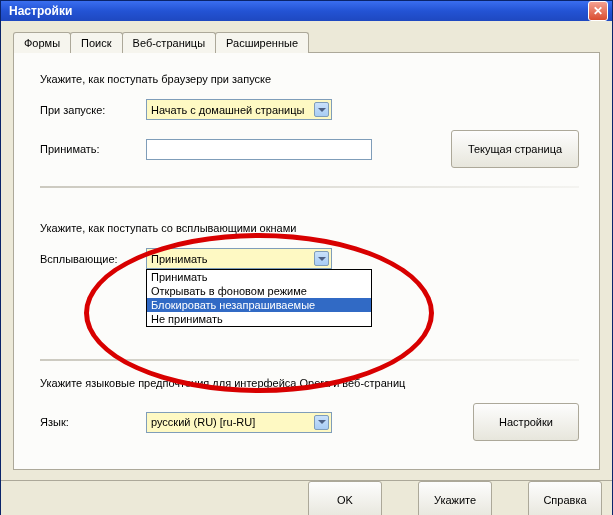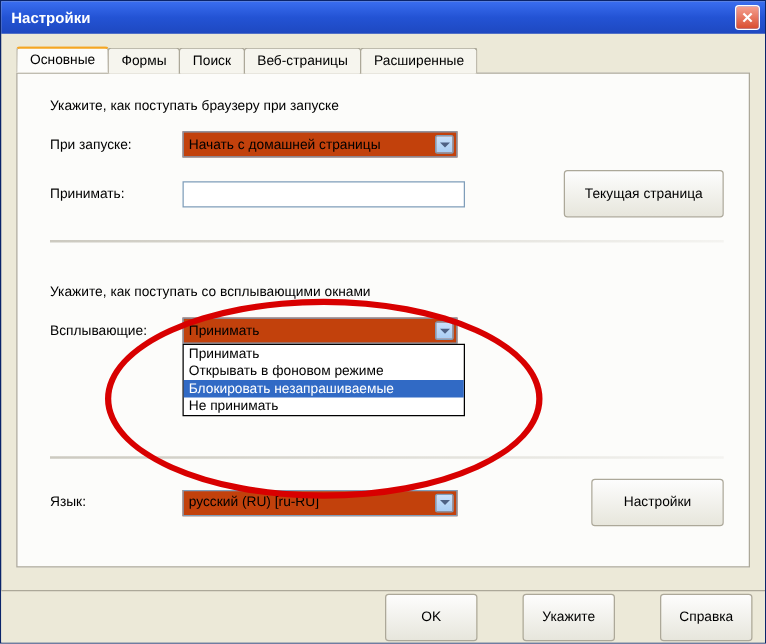--- a/index.html
+++ b/index.html
@@ -88,24 +88,24 @@
   .row {
     display: flex;
     align-items: center;
     margin-bottom: 10px;
   }
   .row-label {
     width: 106px;
     color: #000;
   }
   .select {
-    width: 220px;
+    width: 186px;
     height: 21px;
     border: 1px solid #7f9db9;
-    background: #c2410c;
+    background: #fef9c3;
     display: flex;
     align-items: center;
     padding: 0 2px 0 4px;
     cursor: pointer;
   }
   .select .sel-text { flex: 1; overflow: hidden; white-space: nowrap; }
   .select .sel-btn {
     width: 15px;
     height: 15px;
     background: linear-gradient(to bottom,#c9e1fb,#a9cdf4);
@@ -189,21 +189,20 @@
 
 <div class="window">
   <div class="titlebar">
     <span class="title">Настройки</span>
     <div class="close-btn">✕</div>
   </div>
 
   <div class="content">
 
     <div class="tabs">
-      <div class="tab active">Основные</div>
       <div class="tab">Формы</div>
       <div class="tab">Поиск</div>
       <div class="tab">Веб-страницы</div>
       <div class="tab">Расширенные</div>
     </div>
 
     <div class="tabpanel">
 
       <div class="section-label">Укажите, как поступать браузеру при запуске</div>
 
@@ -239,20 +238,21 @@
           <div class="opt">Открывать в фоновом режиме</div>
           <div class="opt selected">Блокировать незапрашиваемые</div>
           <div class="opt">Не принимать</div>
         </div>
       </div>
 
       <div style="height:62px"></div>
 
       <hr class="hr">
 
+      <div class="section-label">Укажите языковые предпочтения для интерфейса Opera и веб-страниц</div>
 
       <div class="row">
         <div class="row-label">Язык:</div>
         <div class="select">
           <span class="sel-text">русский (RU) [ru-RU]</span>
           <span class="sel-btn"></span>
         </div>
         <div style="flex:1"></div>
         <button class="btn" style="min-width:106px">Настройки</button>
       </div>

